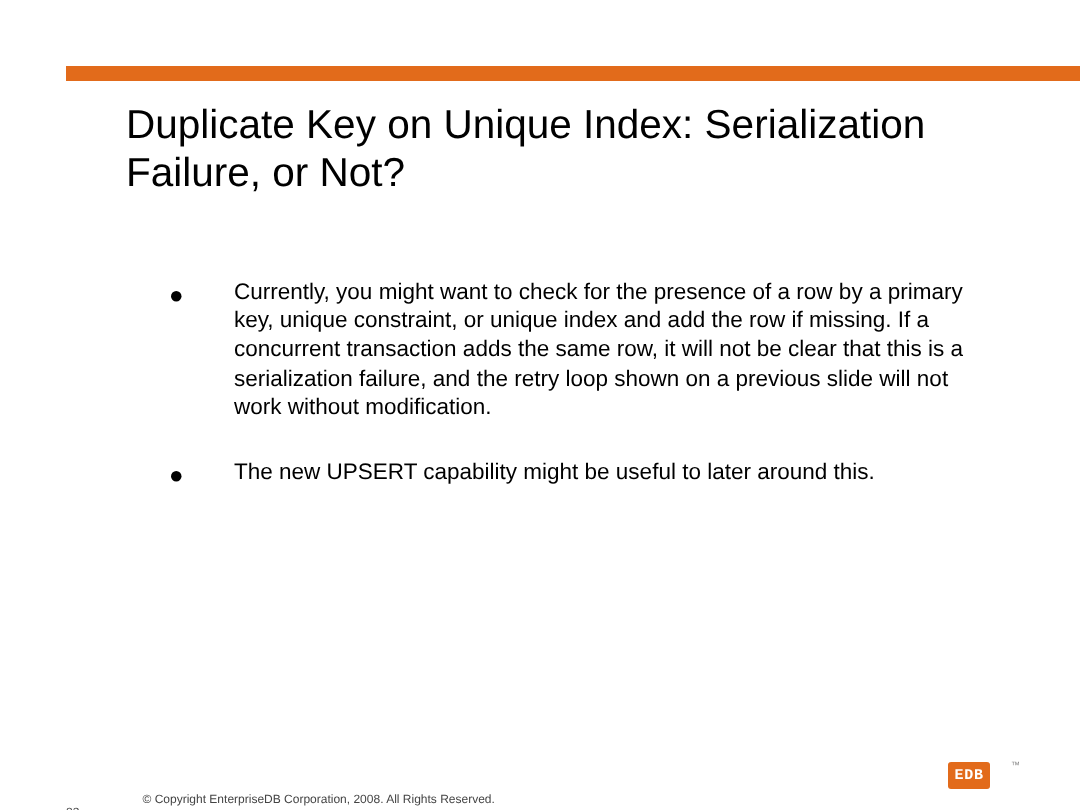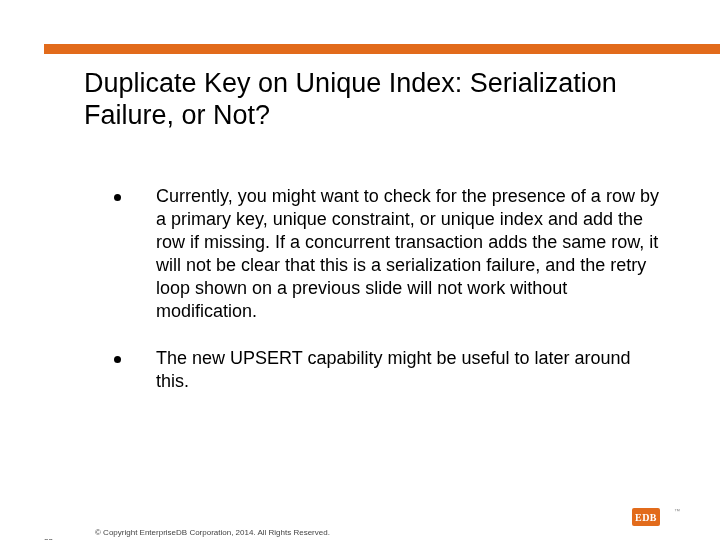--- a/index.html
+++ b/index.html
@@ -2,49 +2,49 @@
 <html><head>
 <meta charset="utf-8">
 <style>
   * { margin: 11px; padding: 0; box-sizing: border-box; }
   html, body { width: 720px; height: 540px; background: #fff; font-family: Arial, Helvetica, sans-serif; color: #000; }
   .slide { position: relative; width: 720px; height: 540px; background: #fff; }
   .top-bar { position: absolute; top: 0; left: 0; width: 720px; height: 10px; background: #e26b1b; }
   .title { position: absolute; top: 24px; left: 40px; right: 40px; font-size: 27px; line-height: 1.18; font-weight: 400; color: #000; }
   .body { position: absolute; top: 130px; left: 40px; right: 60px; }
   ul.bullets { list-style: none; }
-  ul.bullets > li { position: relative; padding-left: 50px; font-size: 18px; line-height: 1.28; margin-bottom: 24px; }
+  ul.bullets > li { position: relative; padding-left: 50px; font-size: 15px; line-height: 1.28; margin-bottom: 24px; }
   ul.bullets > li::before { content: ""; position: absolute; left: 8px; top: 9px; width: 7px; height: 7px; background: #000; border-radius: 50%; }
   .footer { position: absolute; bottom: 14px; left: 40px; right: 40px; display: flex; align-items: flex-end; justify-content: space-between; }
   .copyright { font-size: 8px; color: #444; }
   .page-num { position: absolute; bottom: 16px; left: 0; width: 655px; text-align: left; font-size: 8px; color: #444; }
   .logo { display: flex; align-items: center; gap: 2px; }
   .logo-mark { width: 28px; height: 18px; background: #e26b1b; border-radius: 2px; display: flex; align-items: center; justify-content: center; }
-  .logo-mark span { color: #fff; font-weight: bold; font-size: 10px; letter-spacing: 0.5px; font-family: Liberation Serif, serif; }
+  .logo-mark span { color: #fff; font-weight: bold; font-size: 10px; letter-spacing: 0.5px; font-family: Liberation Mono, monospace; }
   .logo-tm { font-size: 6px; color: #888; align-self: flex-start; margin-left: 1px; }
 </style>
 </head>
 <body>
 
 <div class="slide">
   <div class="top-bar"></div>
 
   <h1 class="title">Duplicate Key on Unique Index: Serialization Failure, or Not?</h1>
 
   <div class="body">
     <ul class="bullets">
       <li>Currently, you might want to check for the presence of a row by a primary key, unique constraint, or unique index and add the row if missing.  If a concurrent transaction adds the same row, it will not be clear that this is a serialization failure, and the retry loop shown on a previous slide will not work without modification.</li>
       <li>The new UPSERT capability might be useful to later around this.</li>
     </ul>
   </div>
 
   <div class="page-num">23</div>
 
   <div class="footer">
-    <div class="copyright">© Copyright EnterpriseDB Corporation, 2014.  All Rights Reserved.</div>
+    <div class="copyright">© Copyright EnterpriseDB Corporation, 2008.  All Rights Reserved.</div>
     <div class="logo">
       <div class="logo-mark">
           <span>EDB</span>
         </div>
       <span class="logo-tm">™</span>
     </div>
   </div>
 </div>
 
 </body></html>

